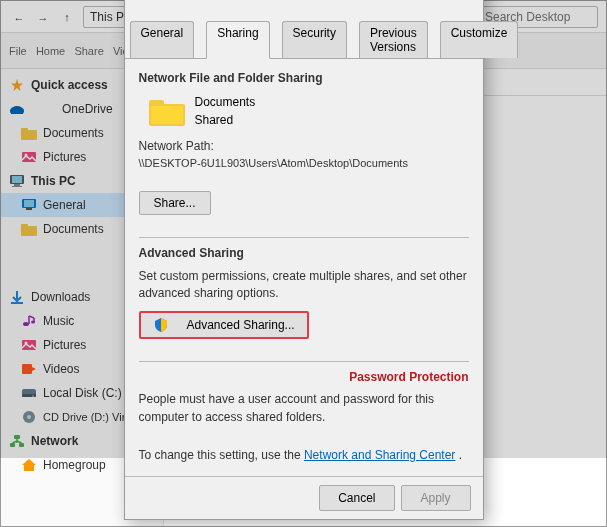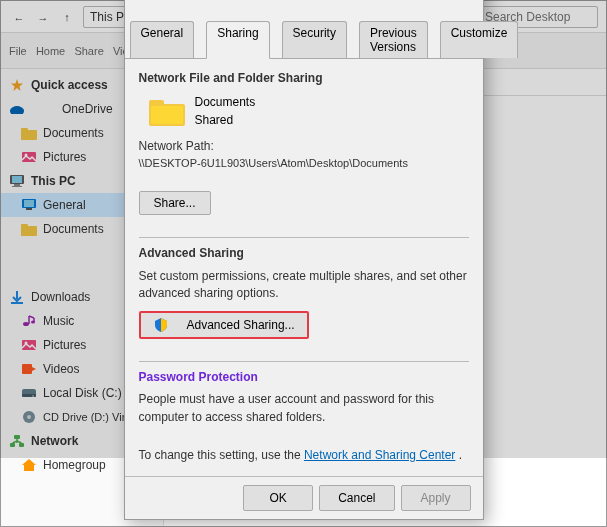--- a/index.html
+++ b/index.html
@@ -272,22 +272,23 @@
       border: 2px solid #e63946;
       font-size: 12px;
       cursor: pointer;
       border-radius: 2px;
       margin-bottom: 14px;
     }
 
     .password-section-title {
       font-size: 12px;
       font-weight: 600;
-      color: #6d28d9;
+      color: #b91c1c;
       margin-bottom: 6px;
+      text-align: right;
     }
     .password-desc {
       font-size: 12px;
       color: #333;
       line-height: 1.5;
       margin-bottom: 20px;
     }
     .password-desc2 {
       font-size: 12px;
       color: #333;
@@ -637,18 +638,17 @@
       <div class="password-section-title">Password Protection</div>
       <div class="password-desc">People must have a user account and password for this computer to access shared folders.</div>
       <div class="password-desc2">
         <span>To change this setting, use the</span>
         <span class="link-text">Network and Sharing Center</span>
         <span>.</span>
       </div>
     </div>
 
     <div class="dialog-footer">
-      <button class="footer-btn">OK</button>
       <button class="footer-btn">Cancel</button>
       <button class="footer-btn disabled">Apply</button>
     </div>
   </div>
 </div>
 
 </body></html>

